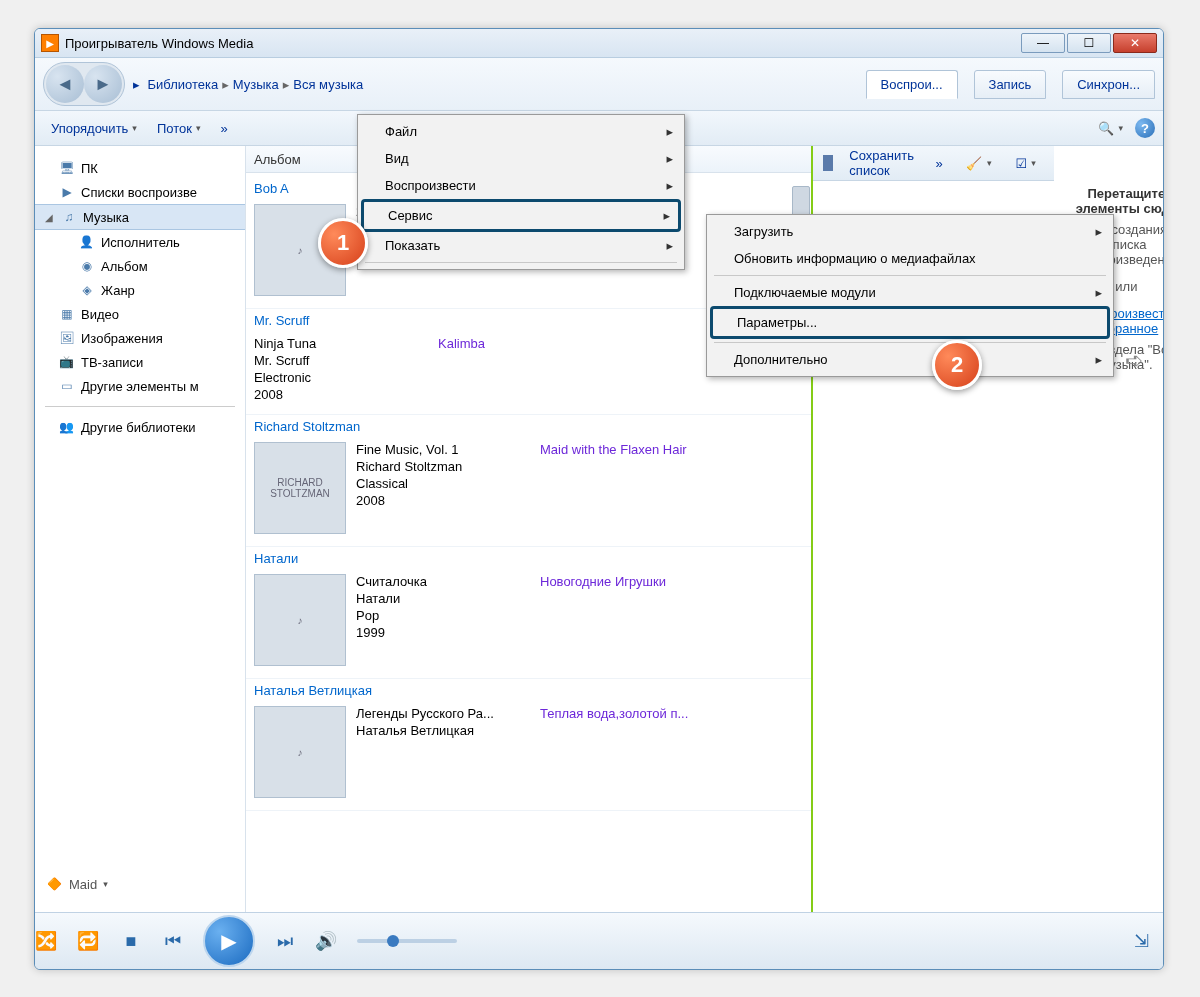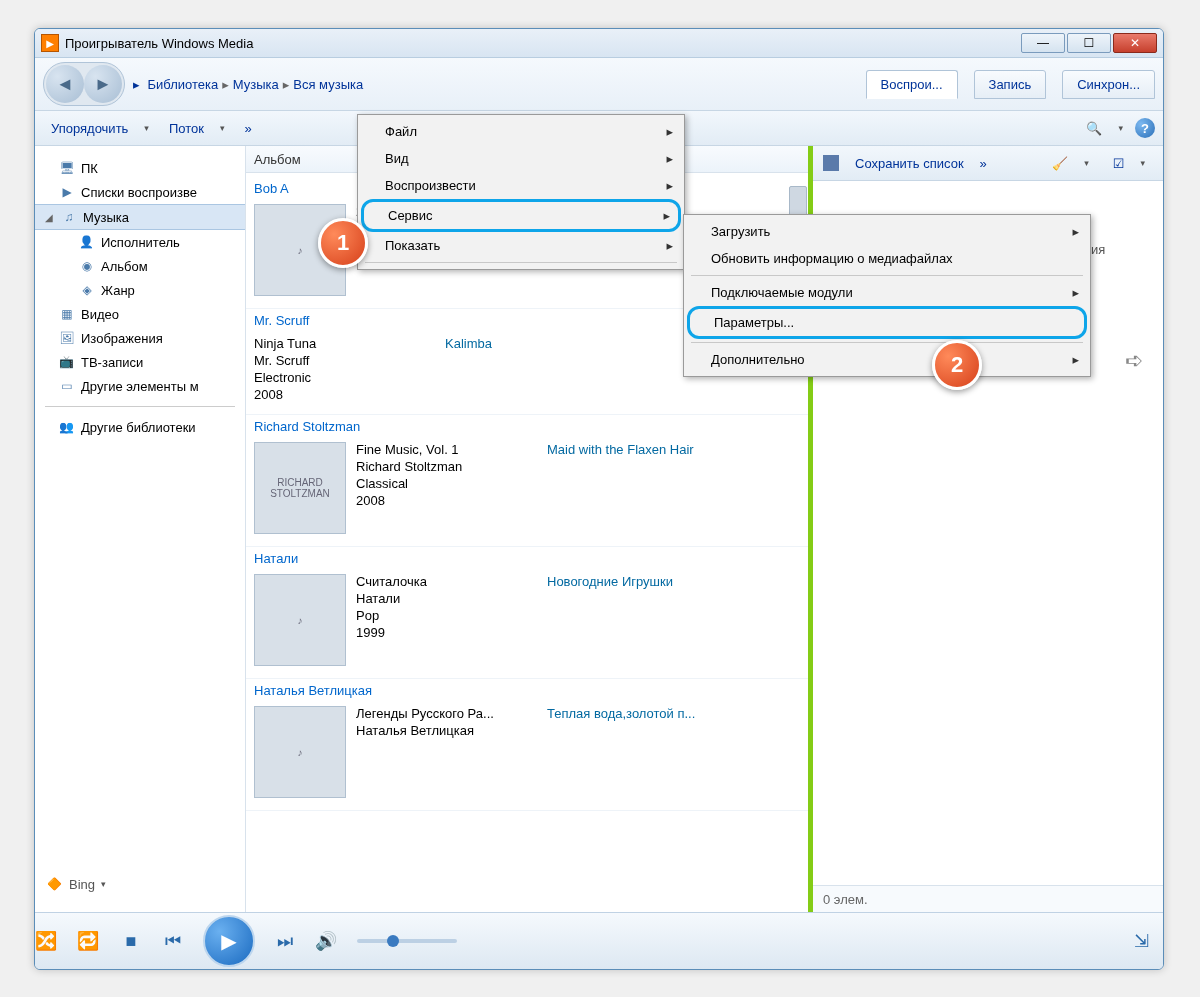--- a/index.html
+++ b/index.html
@@ -13,59 +13,59 @@
 .navrow{height:52px;background:linear-gradient(#f5f9fd,#e8f0f8);border-bottom:1px solid #c7d6e4;display:flex;align-items:center;padding:0 8px;gap:8px}
 .navbtns{display:flex;background:#e0e8f0;border:1px solid #b0c4d8;border-radius:24px;padding:2px}
 .navbtns div{width:38px;height:38px;border-radius:50%;background:radial-gradient(circle at 30% 30%,#d8e4f0,#a8bed4);display:flex;align-items:center;justify-content:center;color:#4a6a8a;font-size:18px}
 .bread{display:flex;align-items:center;gap:4px;color:#003399}
 .bread span{cursor:pointer}
 .bread .sep{color:#666}
 .tabs{margin-left:auto;display:flex;gap:16px}
 .tab{padding:6px 14px;border:1px solid #b0c4d8;background:linear-gradient(#f8fbfe,#e6eef6);border-radius:3px 3px 0 0;color:#003399;cursor:pointer}
 .tab.active{background:#fff;border-bottom-color:#fff}
 .toolrow{height:34px;background:linear-gradient(#f2f7fc,#e2ecf5);border-bottom:1px solid #c7d6e4;display:flex;align-items:center;padding:0 8px;gap:4px}
-.tbtn{padding:4px 8px;color:#003399;cursor:pointer;display:flex;align-items:center;gap:16px}
+.tbtn{padding:4px 8px;color:#003399;cursor:pointer;display:flex;align-items:center;gap:4px}
 .dd{font-size:9px;color:#555}
 .help{width:20px;height:20px;border-radius:50%;background:radial-gradient(circle at 30% 30%,#7bb8f0,#2a6fb8);color:#fff;display:flex;align-items:center;justify-content:center;font-weight:bold;font-size:13px}
 .spacer{flex:1}
 .body{flex:1;display:flex;overflow:hidden}
 .nav{width:210px;border-right:1px solid #d8e2ec;padding:10px 0;display:flex;flex-direction:column}
 .nitem{padding:4px 8px 4px 24px;display:flex;align-items:center;gap:6px;cursor:pointer;color:#000}
 .nitem.sub{padding-left:44px}
 .nitem.sel{background:#d8e6f5;border-top:1px solid #aac6e2;border-bottom:1px solid #aac6e2}
 .nicon{width:16px;height:16px;display:inline-flex;align-items:center;justify-content:center;font-size:12px;color:#4a7aaa}
 .nav .exp{margin-left:-14px;width:10px;font-size:10px;color:#666}
 .navsep{height:1px;margin:8px 10px;background:#ccc}
 .bing{margin-top:auto;padding:10px 12px;display:flex;align-items:center;gap:6px;color:#555}
 .mid{flex:1;display:flex;flex-direction:column;position:relative;overflow:hidden}
 .colhdr{height:26px;background:linear-gradient(#f8fbfe,#ecf3fa);border-bottom:1px solid #d8e2ec;display:flex;align-items:center;padding-left:8px;color:#333}
 .alist{flex:1;overflow:auto;padding:4px 0}
 .artist{color:#0066cc;padding:4px 8px;cursor:pointer}
 .album{display:flex;gap:10px;padding:4px 8px 12px;border-bottom:1px solid #eef3f8}
 .cover{width:90px;height:90px;background:#d8e0e8;border:1px solid #b0c0d0;display:flex;align-items:center;justify-content:center;font-size:10px;color:#667;text-align:center;overflow:hidden}
 .info{display:flex;flex-direction:column;gap:2px;min-width:170px}
-.track{margin-left:11px;color:#0369a1}
-.right{width:350px;border-left:5px solid #84cc16;display:flex;flex-direction:column}
+.track{margin-left:4px;color:#6d28d9}
+.right{width:350px;border-left:2px solid #84cc16;display:flex;flex-direction:row}
 .rtool{height:34px;background:linear-gradient(#f2f7fc,#e2ecf5);border-bottom:1px solid #c7d6e4;display:flex;align-items:center;padding:0 10px;gap:8px;color:#003399}
 .disk{width:16px;height:16px;background:#5a7aaa;display:inline-block}
 .drop{flex:1;padding:40px 20px;text-align:center;color:#555}
 .drop a{color:#0066cc;text-decoration:underline;cursor:pointer}
 .rstat{height:26px;border-top:1px solid #d8e2ec;display:flex;align-items:center;padding:0 10px;color:#666;background:#f7fafd}
 .player{height:56px;background:linear-gradient(#f5f9fd,#dde8f2);border-top:1px solid #c0d2e4;display:flex;align-items:center;justify-content:center;gap:18px}
 .player .pill{width:24px;height:24px;color:#2a6aaa;font-size:18px;display:flex;align-items:center;justify-content:center;cursor:pointer}
 .play{width:48px;height:48px;border-radius:50%;background:radial-gradient(circle at 30% 30%,#6ab0f0,#1a6ac0);border:2px solid #bdd6ee;display:flex;align-items:center;justify-content:center;color:#fff;font-size:20px}
 .vbar{width:100px;height:4px;background:#bcd0e4;border-radius:2px;position:relative}
 .vbar::after{content:"";position:absolute;left:30%;top:-4px;width:12px;height:12px;background:#3a7ac0;border-radius:50%}
 .fs{margin-left:auto;margin-right:14px;color:#2a6aaa;font-size:18px}
 .menu{position:absolute;background:#f2f2f2;border:1px solid #9a9a9a;box-shadow:2px 2px 6px rgba(0,0,0,.3);padding:3px;z-index:100}
 .menu .mi{padding:6px 28px 6px 24px;position:relative;cursor:pointer;white-space:nowrap}
 .menu .mi.arrow::after{content:"▸";position:absolute;right:8px;color:#333}
 .menu .sp{height:1px;background:#c8c8c8;margin:3px 4px}
 .menu .sc{position:absolute;right:28px;color:#555}
-.mark{border:3px solid #0ea5e9;border-radius:12px}
+.mark{border:3px solid #0c4a6e;border-radius:4px}
 .mnum{position:absolute;width:44px;height:44px;border-radius:50%;background:radial-gradient(circle at 30% 30%,#ff8a5a,#d6401a);border:3px solid #fff;box-shadow:0 2px 6px rgba(0,0,0,.4);color:#fff;font-size:22px;font-weight:bold;display:flex;align-items:center;justify-content:center;z-index:200}
 .scrollthumb{position:absolute;right:1px;top:40px;width:16px;height:60px;background:#cfd8e2;border:1px solid #a8b8c8;border-radius:2px}
 </style>
 </head>
 <body>
 
 <div class="outer">
 <div class="win">
 
 <div class="titlebar">
@@ -156,21 +156,21 @@
             <span class="nicon">▭</span>
             <span>Другие элементы м</span>
           </div>
   <div class="navsep"></div>
   <div class="nitem">
             <span class="nicon">👥</span>
             <span>Другие библиотеки</span>
           </div>
   <div class="bing">
             <span class="nicon">🔶</span>
-            <span>Bing</span>
+            <span>Maid</span>
             <span class="dd">▾</span>
           </div>
  </div>
 
  <div class="mid">
   <div class="colhdr">Альбом</div>
   <div class="alist" id="alist">
             <div class="artist">Bob A</div>
             <div class="album">
               <div class="cover">♪</div>
@@ -262,21 +262,21 @@
 </div>
 
 <div class="menu" id="menu1" style="left:357px;top:114px;width:320px">
       <div class="mi arrow">Файл</div>
       <div class="mi arrow">Вид</div>
       <div class="mi arrow">Воспроизвести</div>
       <div class="mi arrow mark">Сервис</div>
       <div class="mi arrow">Показать</div>
       <div class="sp"></div>
     </div>
-<div class="menu" id="menu2" style="left:683px;top:214px;width:400px">
+<div class="menu" id="menu2" style="left:706px;top:214px;width:400px">
       <div class="mi arrow">Загрузить</div>
       <div class="mi">Обновить информацию о медиафайлах</div>
       <div class="sp"></div>
       <div class="mi arrow">Подключаемые модули</div>
       <div class="mi mark">Параметры...</div>
       <div class="sp"></div>
       <div class="mi arrow">Дополнительно</div>
     </div>
 <div class="mnum" style="left:318px;top:218px">1</div>
 <div class="mnum" style="left:932px;top:340px">2</div>

